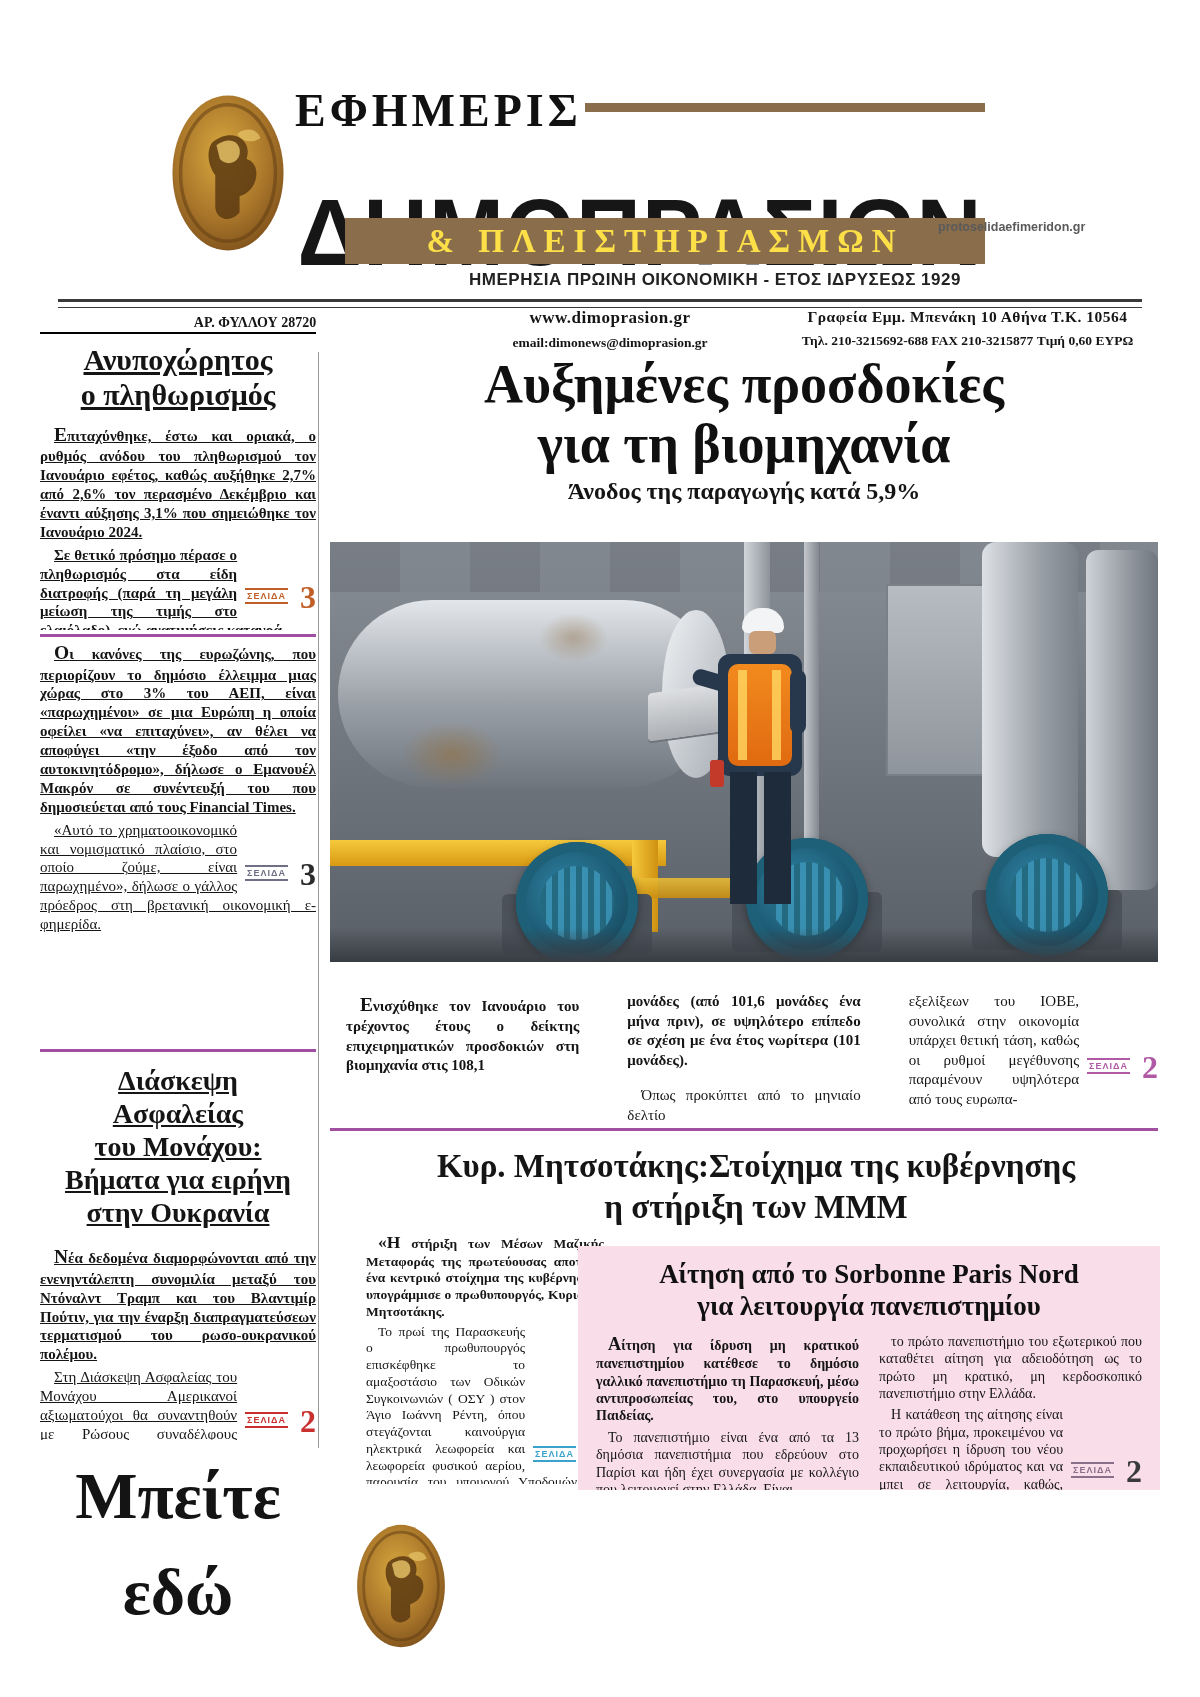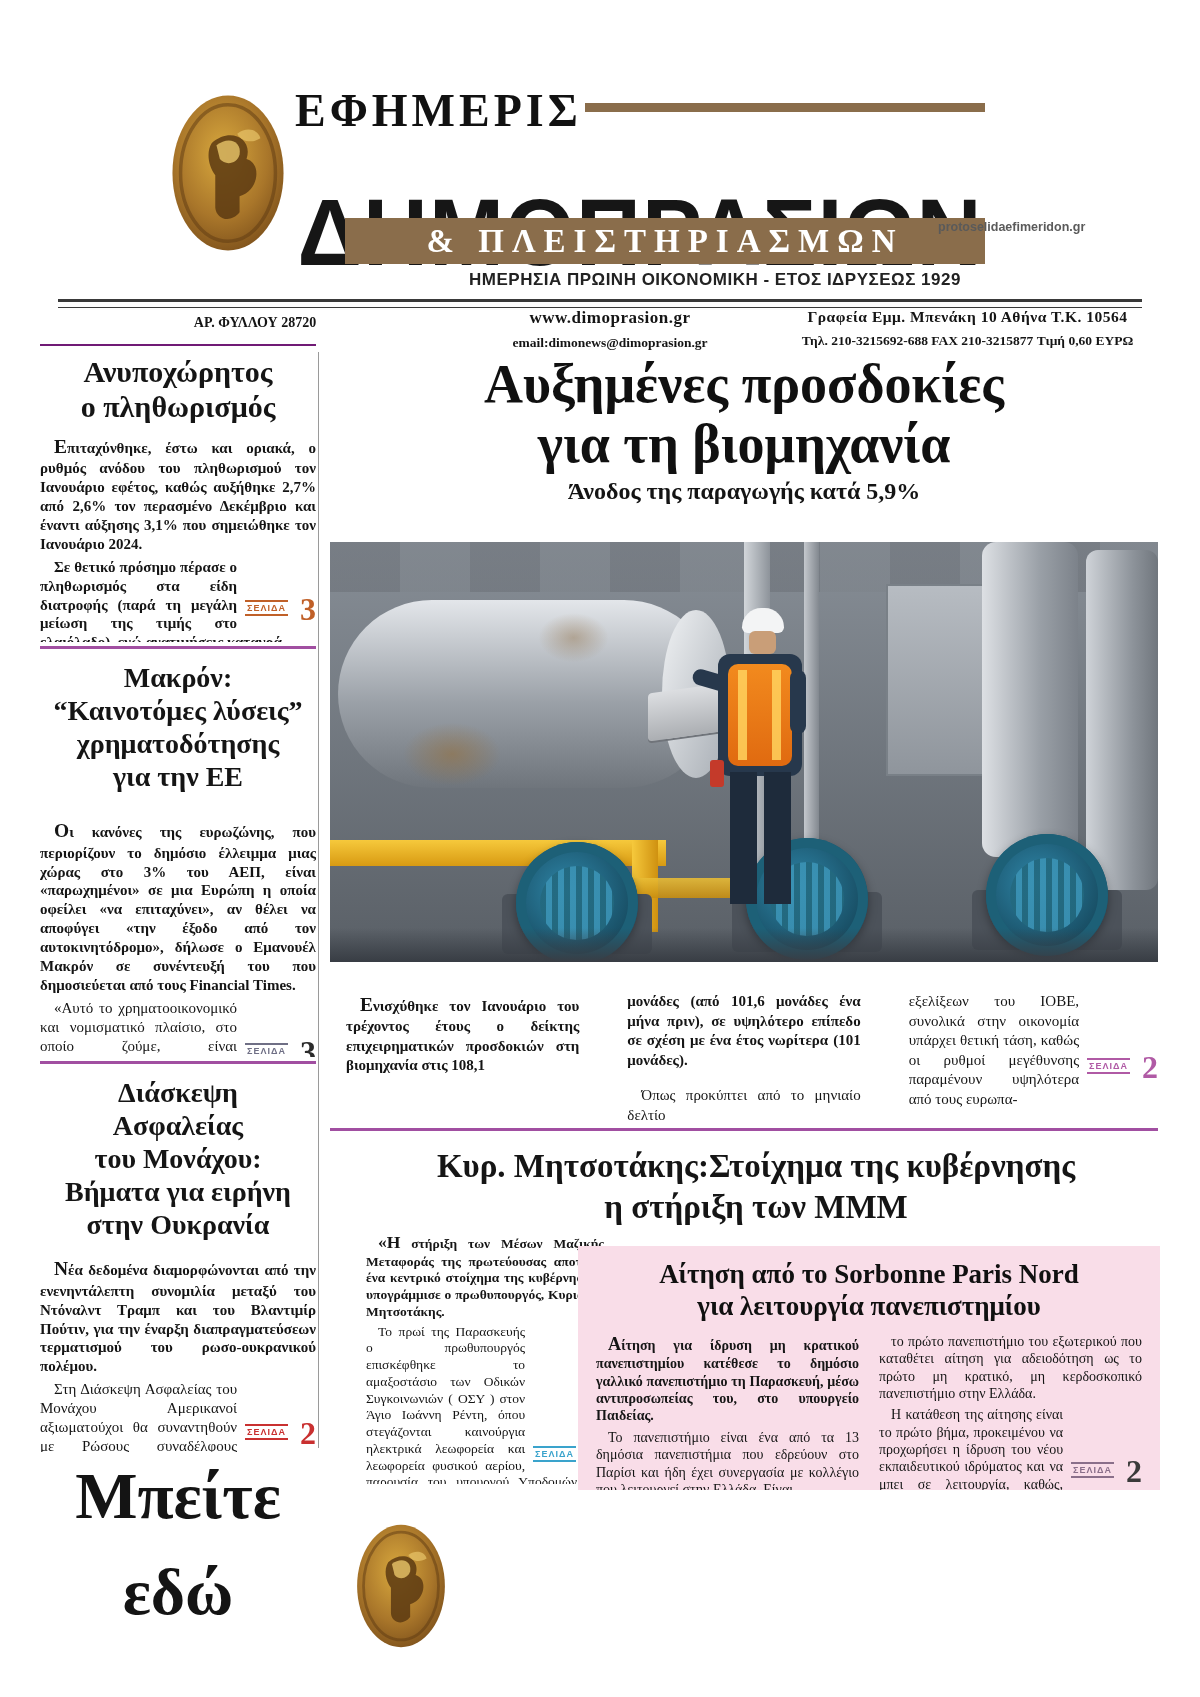--- a/index.html
+++ b/index.html
@@ -11,21 +11,21 @@
   .coin svg{display:block;width:100%;height:100%;}
   .coin-mast{left:168px;top:92px;width:120px;height:162px;}
   .kicker{position:absolute;left:295px;top:84px;font:800 46px "Liberation Serif",serif;
           letter-spacing:4px;color:#111;}
   .kicker-rule{position:absolute;left:585px;top:103px;width:400px;height:9px;background:#8a6d4b;}
   .mast-title{position:absolute;left:292px;top:118px;width:696px;text-align:center;
           font:900 90px "Liberation Sans","DejaVu Sans",sans-serif;letter-spacing:1px;color:#161616;
           transform:scaleY(1.06);transform-origin:top;}
   .subtitle-bar{position:absolute;left:345px;top:218px;width:640px;height:46px;background:#8a6d4b;
           display:flex;align-items:center;justify-content:center;}
-  .subtitle-bar span{font:700 33px "Liberation Serif",serif;color:#ffffff;letter-spacing:8px;white-space:nowrap;}
+  .subtitle-bar span{font:700 33px "Liberation Serif",serif;color:#fde047;letter-spacing:8px;white-space:nowrap;}
   .tagline{position:absolute;left:395px;top:270px;width:640px;text-align:center;
           font:700 17px "Liberation Sans","DejaVu Sans",sans-serif;letter-spacing:.5px;color:#222;}
   .site-tag{position:absolute;left:938px;top:220px;font:700 12.5px "Liberation Sans",sans-serif;color:#5a5a5a;text-align:right;}
 
   .double-rule{position:absolute;left:58px;top:299px;width:1084px;height:5px;
           border-top:3px solid #3a3a3a;border-bottom:1px solid #3a3a3a;}
 
   
   .infobar{position:absolute;top:308px;left:0;width:1200px;height:42px;}
   .info-col{position:absolute;text-align:center;}
@@ -35,21 +35,21 @@
   .l1{font:700 15.5px "Liberation Serif",serif;letter-spacing:.5px;}
   .l2{font:700 14px "Liberation Serif",serif;margin-top:7px;}
   .info-web .l1{font-size:17px;}
   .info-web .l2,.info-addr .l2{font-size:13.5px;}
 
   
   .v-divider{position:absolute;left:318px;top:352px;height:1096px;border-left:1px solid #9a9a9a;}
   .rule-purple{height:0;border-top:3px solid #a14fa1;margin:4px 0;}
 
   
-  .left-col{position:absolute;left:40px;top:344px;width:276px;border-top:2px solid #701a75;}
+  .left-col{position:absolute;left:40px;top:332px;width:276px;border-top:2px solid #000000;text-decoration:underline;}
   .lc-article{overflow:hidden;}
   .lc-a1{height:296px;}
   .lc-a2{height:404px;}
   .lc-a3{height:384px;}
   .lc-title{margin:8px 0 10px;text-align:center;font-weight:700;line-height:1.18;white-space:pre-line;}
   .lc-a1 .lc-title{font-size:30px;}
   .lc-a2 .lc-title{font-size:28px;margin-bottom:26px;}
   .lc-a3 .lc-title{font-size:28px;margin-bottom:16px;}
   .body-p{margin:0 0 4px;text-align:justify;font-size:15px;line-height:1.26;text-indent:14px;}
   .b{font-weight:700;}
@@ -212,24 +212,20 @@
           <span class="pm-label">ΣΕΛΙΔΑ</span>
           <span class="pm-num">3</span>
         </span>
         <p class="body-p b">Σε θετικό πρόσημο πέρασε ο πληθωρισμός στα είδη διατροφής (παρά τη μεγάλη μείωση της τιμής στο ελαιόλαδο), ενώ ανατιμήσεις καταγρά-</p>
       </div>
     </article>
 
     <div class="rule-purple"></div>
 
     <article class="lc-article lc-a2">
-      <h2 class="lc-title">Μακρόν:
-“Καινοτόμες λύσεις”
-χρηματοδότησης
-για την ΕΕ</h2>
       <p class="body-p b lead">Οι κανόνες της ευρωζώνης, που περιορίζουν το δημόσιο έλλειμμα μιας χώρας στο 3% του ΑΕΠ, είναι «παρωχημένοι» σε μια Ευρώπη η οποία οφείλει «να επιταχύνει», αν θέλει να αποφύγει «την έξοδο από τον αυτοκινητόδρομο», δήλωσε ο Εμανουέλ Μακρόν σε συνέντευξή του που δημοσιεύεται από τους Financial Times.</p>
       <div>
         <span class="pm pm-grey" style="margin-top:40px">
           <span class="pm-label">ΣΕΛΙΔΑ</span>
           <span class="pm-num">3</span>
         </span>
         <p class="body-p r">«Αυτό το χρηματοοικονομικό και νομισματικό πλαίσιο, στο οποίο ζούμε, είναι παρωχημένο», δήλωσε ο γάλλος πρόεδρος στη βρετανική οικονομική ε- φημερίδα.</p>
       </div>
     </article>
 

